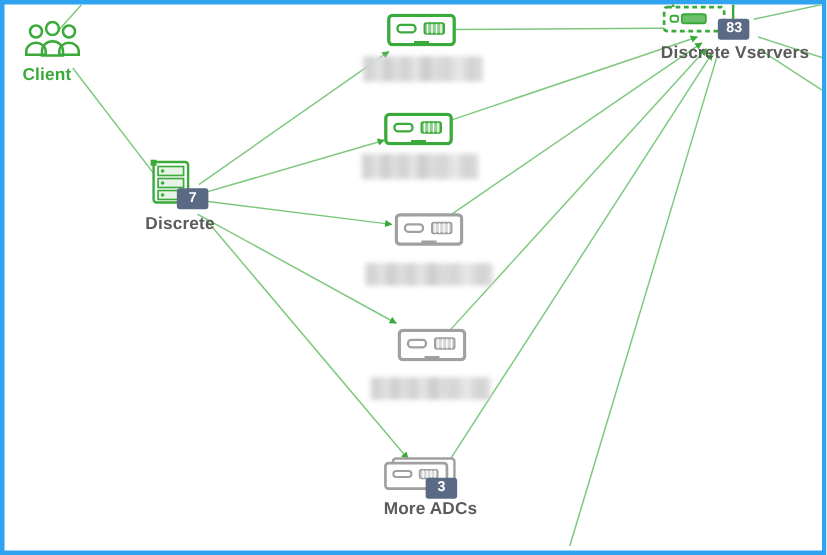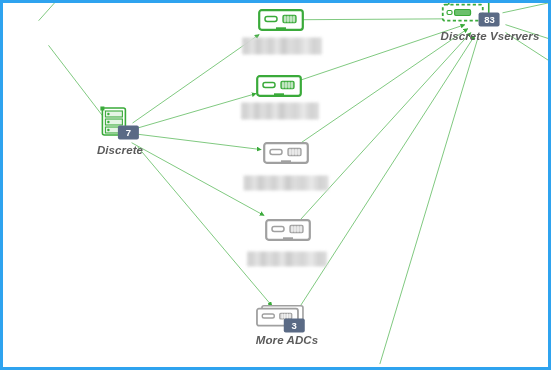--- a/index.html
+++ b/index.html
@@ -18,21 +18,20 @@
 
   .node{position:absolute;transform:translate(-50%,-50%);display:flex;flex-direction:column;align-items:flex-start;}
   .node-icon{position:relative;display:block;line-height:0;}
   .node-label{
     margin-top:3px;
     font-size:11.5px;
     font-weight:bold;
     color:#5b5b5b;
     white-space:nowrap;
     letter-spacing:.1px;
-    font-style:italic;
   }
   .node-label.green{color:#3aaa3a;}
   .badge{
     position:absolute;
     min-width:21px;
     height:14px;
     line-height:14px;
     padding:0 3px;
     box-sizing:border-box;
     background:#5a6a85;
@@ -92,20 +91,35 @@
       </g>
   </svg>
 
   <div id="redacted-layer">
       <div class="redacted two-line" style="left: 279px; top: 43px; width: 80px;"></div>
       <div class="redacted two-line" style="left: 277px; top: 108px; width: 78px;"></div>
       <div class="redacted" style="left: 283px; top: 180px; width: 85px;"></div>
       <div class="redacted" style="left: 284px; top: 256px; width: 80px;"></div>
     </div>
 
+  <div class="node" style="left:32px;top:32px;">
+    <span class="node-icon">
+      <svg width="40" height="28" viewBox="0 0 40 28">
+        <g fill="none" stroke="#3aaa3a" stroke-width="1.7">
+          <circle cx="9" cy="7.5" r="4"></circle>
+          <circle cx="20" cy="5.5" r="4.3"></circle>
+          <circle cx="31" cy="7.5" r="4"></circle>
+          <path d="M2.5 21 a6.5 6 0 0 1 13 0 v2 h-13 z"></path>
+          <path d="M13 20.5 a7 6.5 0 0 1 14 0 v3 h-14 z"></path>
+          <path d="M24.5 21 a6.5 6 0 0 1 13 0 v2 h-13 z"></path>
+        </g>
+      </svg>
+    </span>
+    <span class="node-label green">Client</span>
+  </div>
 
   <div class="node" style="left:117px;top:127px;">
     <span class="node-icon">
       <svg width="34" height="36" viewBox="0 0 34 36">
         <rect x="5.5" y="3.5" width="23" height="27" rx="2" fill="#ffffff" stroke="#3aaa3a" stroke-width="1.6"></rect>
         <rect x="8.5" y="6.5" width="17" height="6" fill="#e5f4e5" stroke="#3aaa3a" stroke-width="1.1"></rect>
         <rect x="8.5" y="14.5" width="17" height="6" fill="#e5f4e5" stroke="#3aaa3a" stroke-width="1.1"></rect>
         <rect x="8.5" y="22.5" width="17" height="6" fill="#e5f4e5" stroke="#3aaa3a" stroke-width="1.1"></rect>
         <circle cx="11.5" cy="9.5" r="1.2" fill="#3aaa3a"></circle>
         <circle cx="11.5" cy="17.5" r="1.2" fill="#3aaa3a"></circle>

